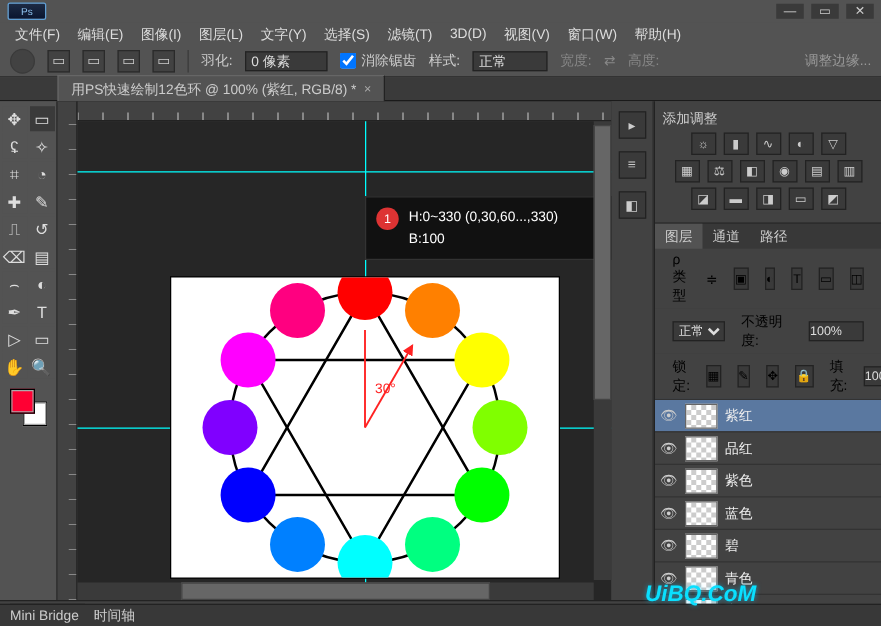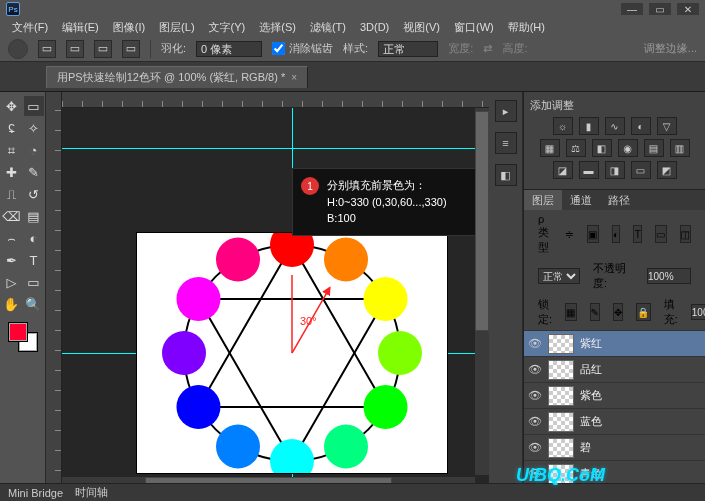--- a/index.html
+++ b/index.html
@@ -1,33 +1,33 @@
 <!DOCTYPE html>
 <html><head>
 <meta charset="utf-8">
 <style>
 *{margin:0;padding:0;box-sizing:border-box;font-family:"Microsoft YaHei",Arial,sans-serif;font-size:11px;user-select:none}
 body{width:705px;height:501px;background:#535353;overflow:hidden;position:relative}
 
 .titlebar{height:18px;background:#535353;display:flex;align-items:center;padding:0 6px;color:#ddd}
-.ps-logo{width:14px;height:14px;background:linear-gradient(#1d2b44,#0a1530);border:1px solid #5f9fd6;border-radius:2px;display:flex;align-items:center;justify-content:center;font-size:8px;color:#8fc3f0;margin-right:6px}
+.ps-logo{width:31px;height:14px;background:linear-gradient(#1d2b44,#0a1530);border:1px solid #5f9fd6;border-radius:2px;display:flex;align-items:center;justify-content:center;font-size:8px;color:#8fc3f0;margin-right:6px}
 .win-controls{display:flex;gap:6px;margin-left:auto}
 .win-controls span{width:22px;height:12px;background:#3a3a3a;display:flex;align-items:center;justify-content:center;color:#ccc;font-size:10px;cursor:pointer}
 .menubar{height:18px;background:#535353;display:flex;align-items:center;padding:0 6px;gap:2px;color:#ddd}
 .menubar span{padding:2px 6px;cursor:pointer}
 .optbar{height:26px;background:#535353;border-bottom:1px solid #2a2a2a;display:flex;align-items:center;padding:0 8px;gap:10px;color:#ccc}
 .opt-icon{width:20px;height:20px;border:1px solid #3a3a3a;border-radius:10px;background:#424242}
 .opt-sep{width:1px;height:18px;background:#3a3a3a}
 .opt-drop{width:18px;height:18px;background:#424242;border:1px solid #2a2a2a;display:flex;align-items:center;justify-content:center}
 .opt-input{width:66px;height:16px;background:#3a3a3a;border:1px solid #222;color:#ddd;padding:0 4px}
 .opt-select{background:#3a3a3a;border:1px solid #222;color:#ddd;height:16px;padding:0 4px;min-width:60px}
 .opt-check{display:flex;align-items:center;gap:4px}
 .opt-right{margin-left:auto;color:#999}
 
-.tabrow{height:30px;background:#3a3a3a;display:flex;align-items:center;padding-left:46px;color:#ccc;border-bottom:1px solid #1a1a1a}
+.tabrow{height:19px;background:#3a3a3a;display:flex;align-items:center;padding-left:46px;color:#ccc;border-bottom:1px solid #1a1a1a}
 .tabrow .tab{background:#535353;padding:3px 10px;border-top:1px solid #666;border-left:1px solid #666;border-right:1px solid #222;height:22px;display:flex;align-items:center;gap:6px}
 .tab-close{color:#aaa;font-size:10px;cursor:pointer}
 
 .main{display:flex;height:calc(501px - 18px - 18px - 26px - 22px - 18px)}
 .toolbox{width:46px;background:#535353;border-right:1px solid #2a2a2a;display:flex;flex-direction:column;align-items:center;padding-top:4px}
 .tool-grid{display:grid;grid-template-columns:20px 20px;gap:2px}
 .tool{width:20px;height:20px;background:#535353;display:flex;align-items:center;justify-content:center;color:#ddd;cursor:pointer;position:relative}
 .tool.sel{background:#3a3a3a}
 .tool-glyph{font-size:13px;line-height:1}
 .colorswatch{margin-top:8px;position:relative;width:30px;height:30px}
@@ -239,21 +239,20 @@
             <circle cx="101.00000000000003" cy="213.53074360871938" r="22" fill="#0080ff"></circle>
             <circle cx="61.469256391280624" cy="174" r="22" fill="#0000ff"></circle>
             <circle cx="47" cy="120.00000000000001" r="22" fill="#8000ff"></circle>
             <circle cx="61.46925639128064" cy="65.99999999999999" r="22" fill="#ff00ff"></circle>
             <circle cx="100.99999999999994" cy="26.469256391280652" r="22" fill="#ff0080"></circle>
           </svg>
       </div>
 
       <div class="tooltip">
         <div class="num">1</div>
-        <div>分别填充前景色为：</div>
         <div>H:0~330  (0,30,60...,330)</div>
         <div>B:100</div>
       </div>
     </div>
     <div class="vscroll">
         <div class="scroll-thumb" style="height:60%;margin-top:20%"></div>
       </div>
     <div class="hscroll">
         <div class="scroll-thumb" style="width:60%;margin-left:20%;height:100%"></div>
       </div>

